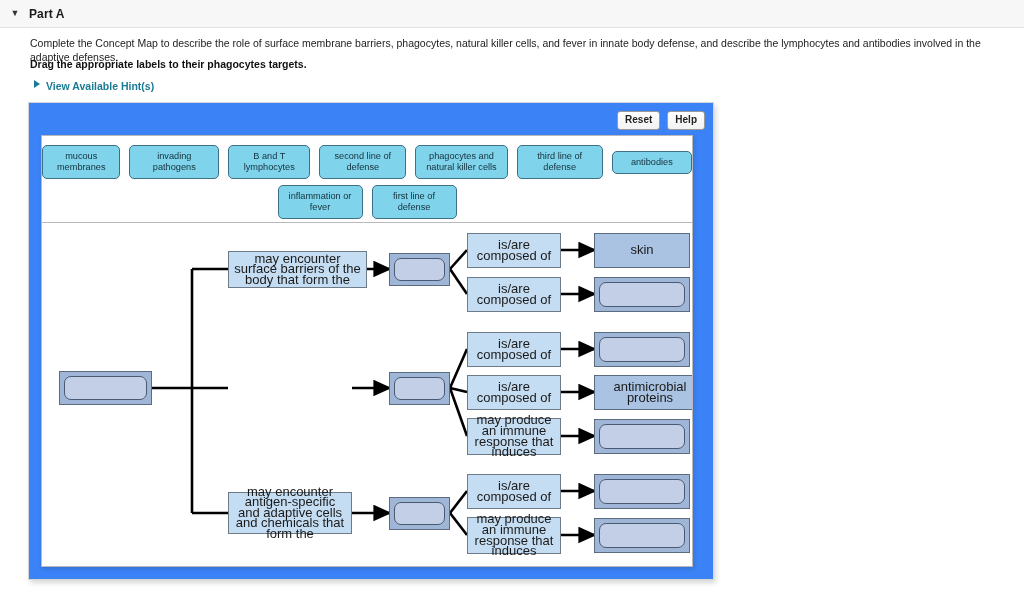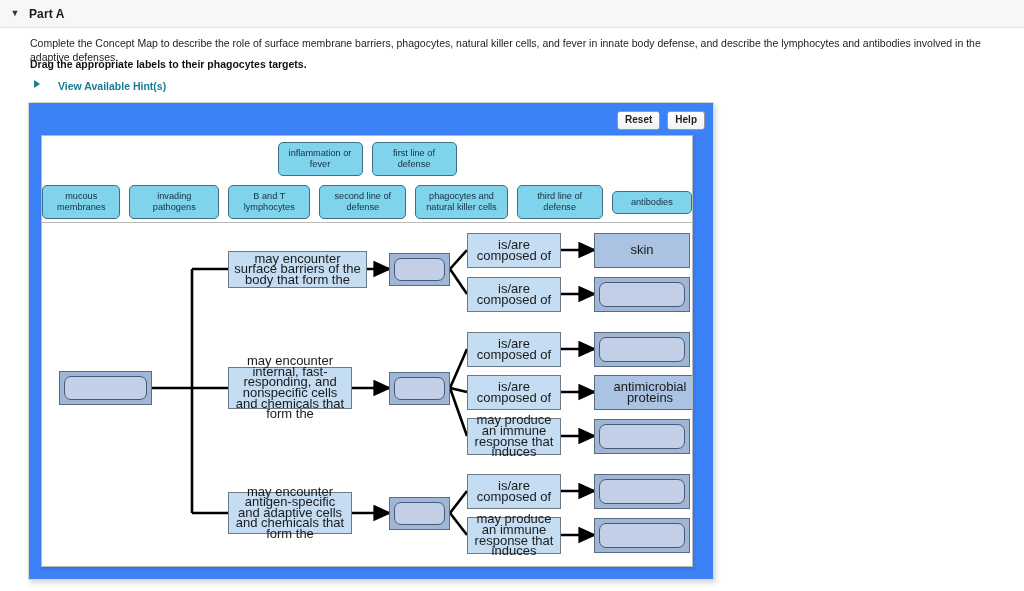--- a/index.html
+++ b/index.html
@@ -33,21 +33,21 @@
   .prompt{
     position:absolute;left:30px;top:36px;width:990px;
     font-size:10.5px;line-height:14px;color:#1c1c1c;
   }
   .drag-instr{
     position:absolute;left:30px;top:58px;
     font-size:10.5px;font-weight:bold;color:#111;
   }
   .hint-link{
     position:absolute;left:28px;top:80px;
-    display:flex;align-items:flex-start;gap:18px;
+    display:flex;align-items:flex-start;gap:6px;
     cursor:pointer;
     padding-left:6px;
   }
   .hint-caret{
     width:0;height:0;
     border-left:6px solid #1b7b94;
     border-top:4px solid transparent;
     border-bottom:4px solid transparent;
   }
   .hint-text{
@@ -184,32 +184,32 @@
 <div class="card">
 
   <div class="toolbar">
     <button class="tbtn">Reset</button>
     <button class="tbtn">Help</button>
   </div>
 
   <div class="frame">
 
     <div class="bank">
-      <div class="bank-row r2">
-        <div class="chip w-inflam">inflammation or fever</div>
-        <div class="chip w-first">first line of defense</div>
-      </div>
       <div class="bank-row r1">
         <div class="chip w-mucous">mucous membranes</div>
         <div class="chip w-invading">invading pathogens</div>
         <div class="chip w-bt">B and T lymphocytes</div>
         <div class="chip w-second">second line of defense</div>
         <div class="chip w-phago">phagocytes and natural killer cells</div>
         <div class="chip w-third">third line of defense</div>
         <div class="chip w-anti">antibodies</div>
+      </div>
+      <div class="bank-row r2">
+        <div class="chip w-inflam">inflammation or fever</div>
+        <div class="chip w-first">first line of defense</div>
       </div>
     </div>
 
     <div class="canvas">
 
       <svg class="wires" viewBox="0 0 650 343" width="650" height="343">
         <defs>
           <marker id="ah" markerWidth="7" markerHeight="7" refX="6" refY="3.2" orient="auto" markerUnits="strokeWidth">
             <path d="M0,0 L7,3.2 L0,6.4 z" fill="#000"></path>
           </marker>
@@ -258,21 +258,20 @@
       </div>
 
       <div class="node stmt" style="left:425px;top:10px;width:94px;height:35px;padding:3px 4px;">is/are composed of</div>
       <div class="node filled" style="left:552px;top:10px;width:96px;height:35px;">skin</div>
 
       <div class="node stmt" style="left:425px;top:54px;width:94px;height:35px;padding:3px 4px;">is/are composed of</div>
       <div class="node target" style="left:552px;top:54px;width:96px;height:35px;">
         <div class="inner"></div>
       </div>
 
-      <div class="node stmt" style="left:186px;top:144px;width:124px;height:42px;padding:3px 5px;">may encounter internal, fast-responding, and nonspecific cells and chemicals that form the</div>
       <div class="node target" style="left:347px;top:149px;width:61px;height:33px;">
         <div class="inner"></div>
       </div>
 
       <div class="node stmt" style="left:425px;top:109px;width:94px;height:35px;padding:3px 4px;">is/are composed of</div>
       <div class="node target" style="left:552px;top:109px;width:96px;height:35px;">
         <div class="inner"></div>
       </div>
 
       <div class="node stmt" style="left:425px;top:152px;width:94px;height:35px;padding:3px 4px;">is/are composed of</div>

